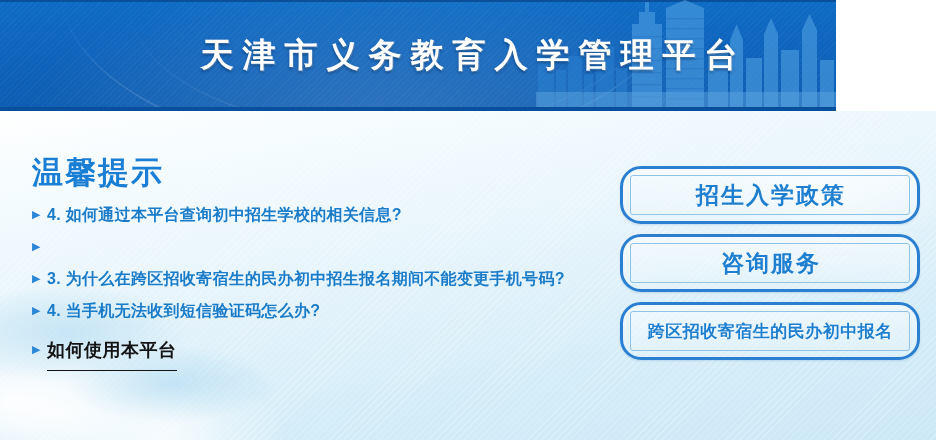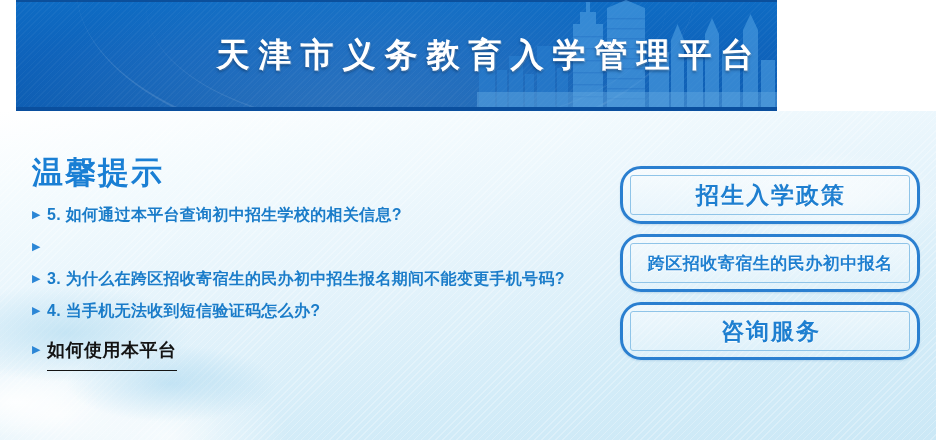--- a/index.html
+++ b/index.html
@@ -17,23 +17,23 @@
   #page {
     position: relative;
     width: 936px;
     height: 440px;
     overflow: hidden;
   }
 
   
   #banner {
     position: absolute;
-    left: 16px;
+    left: 0;
     top: 0;
-    width: 761px;
+    width: 836px;
     height: 111px;
     background:
       repeating-linear-gradient(135deg,
         rgba(255,255,255,0.035) 0px,
         rgba(255,255,255,0.035) 1px,
         rgba(0,0,0,0.0) 1px,
         rgba(0,0,0,0.0) 4px),
       radial-gradient(ellipse 520px 230px at 46% 115%,
         rgba(255,255,255,0.14) 0%,
         rgba(255,255,255,0.05) 45%,
@@ -326,21 +326,21 @@
 
   <div id="content">
     <div id="cloud-right"></div>
     <div id="cloud-left"></div>
 
     <div id="tips-panel">
       <div id="tips-heading">温馨提示</div>
 
       <div class="faq-item">
         <span class="faq-arrow">▶</span>
-        <span class="faq-text">5. 如何通过本平台查询初中招生学校的相关信息?</span>
+        <span class="faq-text">4. 如何通过本平台查询初中招生学校的相关信息?</span>
       </div>
 
       <div class="faq-item">
         <span class="faq-arrow">▶</span>
       </div>
 
       <div class="faq-item">
         <span class="faq-arrow">▶</span>
         <span class="faq-text">3. 为什么在跨区招收寄宿生的民办初中招生报名期间不能变更手机号码?</span>
       </div>
@@ -357,22 +357,22 @@
     </div>
 
     <div id="nav-buttons">
 
       <div class="nav-btn">
         <span class="nav-btn-label">招生入学政策</span>
       </div>
 
 
       <div class="nav-btn">
+        <span class="nav-btn-label">咨询服务</span>
+      </div>
+
+      <div class="nav-btn">
         <span class="nav-btn-label small">跨区招收寄宿生的民办初中报名</span>
-      </div>
-
-      <div class="nav-btn">
-        <span class="nav-btn-label">咨询服务</span>
       </div>
 
     </div>
   </div>
 </div>
 
 </body></html>

